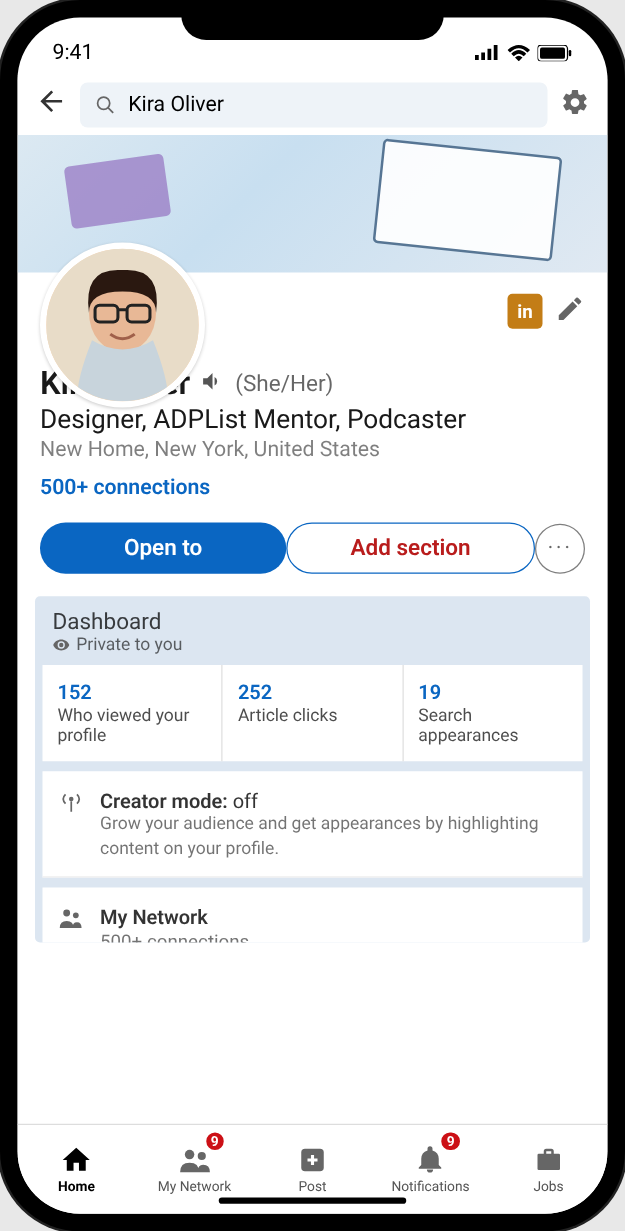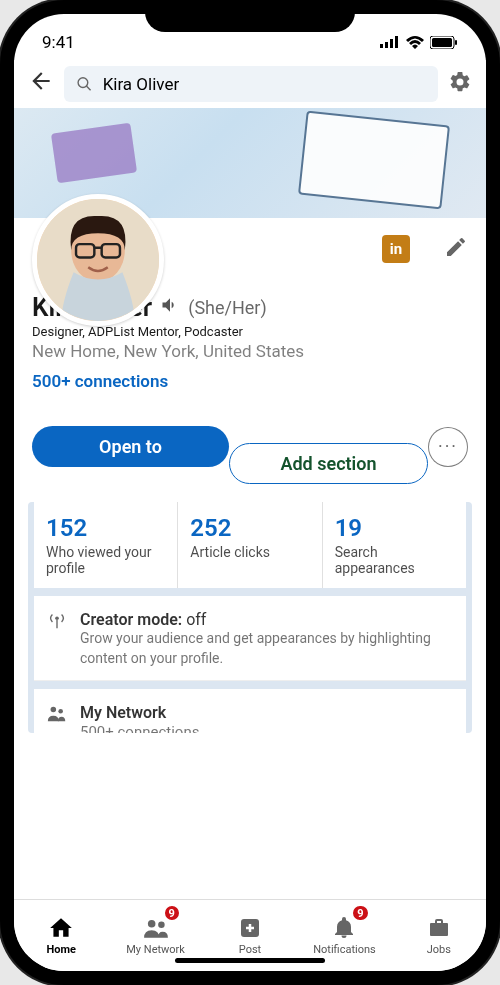--- a/index.html
+++ b/index.html
@@ -14,41 +14,41 @@
   .search-box { flex: 1; background: #eef3f8; border-radius: 6px; display: flex; align-items: center; padding: 8px 12px; gap: 10px; }
   .search-box input { border: none; background: transparent; font-size: 17px; width: 100%; outline: none; }
   .gear { color: #666; }
   .content { flex: 1; overflow: hidden; background: #fff; }
   .cover { height: 110px; background: linear-gradient(135deg,#dce9f2 0%,#c8dff0 40%,#e0e9f2 100%); position: relative; }
   .cover::before, .cover::after { content:""; position:absolute; }
   .cover::before { left:40px; top:20px; width:80px; height:50px; background:#9b7fc7; border-radius:4px; transform:rotate(-8deg); opacity:.8;}
   .cover::after { right:40px; top:10px; width:140px; height:80px; background:#fff; border:2px solid #4a6a8a; border-radius:4px; transform:rotate(6deg); opacity:.9;}
   .avatar-wrap { position: absolute; top: -74px; left: 18px; width: 132px; height: 132px; border-radius: 50%; border: 5px solid #fff; background: #f4d6b8; overflow: hidden; box-shadow: 0 1px 3px rgba(0,0,0,.2); }
   .avatar-svg { width:100%; height:100%; display:block; }
-  .profile-actions-row { display:flex; justify-content:flex-end; align-items:center; gap:34px; padding: 12px 18px 0 18px; height:50px; }
+  .profile-actions-row { display:flex; justify-content:flex-end; align-items:center; gap:10px; padding: 12px 18px 0 18px; height:50px; }
   .in-badge { width:28px; height:28px; background:#c37d16; border-radius:4px; display:flex; align-items:center; justify-content:center; color:#fff; font-weight:700; font-size:15px; }
   .profile-block { position:relative; padding: 18px 18px 14px; }
   .name-row { display:flex; align-items:center; gap:8px; margin-top: 6px; }
   .name { font-size: 26px; font-weight: 600; color: rgba(0,0,0,.9); }
   .pronouns { font-size: 18px; color: rgba(0,0,0,.6); }
-  .headline { font-size: 13px; color: rgba(0,0,0,.9); margin-top: 2px; }
+  .headline { font-size: 21px; color: rgba(0,0,0,.9); margin-top: 2px; }
   .location { font-size: 17px; color: rgba(0,0,0,.5); margin-top: 2px; }
   .connections { font-size: 17px; color: #0a66c2; font-weight: 600; margin-top: 10px; }
   .button-row { display:flex; padding: 4px 18px 18px; align-items:center; }
   .btn-primary { flex:1; background:#0a66c2; color:#fff; border:none; border-radius:22px; padding:10px 6px; font-size:18px; font-weight:600; }
-  .btn-secondary { flex:1; background:#fff; color:#14532d; border:1.5px solid #0a66c2; border-radius:22px; padding:9px 6px; font-size:18px; font-weight:600;margin-top:34px; }
+  .btn-secondary { flex:1; background:#fff; color:#b91c1c; border:1.5px solid #0a66c2; border-radius:22px; padding:9px 6px; font-size:18px; font-weight:600; }
   .btn-more { width:40px; height:40px; border:1.5px solid rgba(0,0,0,.5); border-radius:50%; background:#fff; color:rgba(0,0,0,.6); display:flex; align-items:center; justify-content:center; font-size:18px; letter-spacing:2px; }
   .dashboard { background:#dce6f1; margin: 0 14px; border-radius:4px; }
   .dash-header { padding: 10px 14px 8px; }
   .dash-title { font-size: 18px; color: rgba(0,0,0,.75); }
   .dash-private { font-size: 14px; color: rgba(0,0,0,.6); display:flex; align-items:center; gap:5px; }
   .dash-stats { display:flex; background:#fff; margin: 0 6px; }
   .stat { flex:1; padding: 12px 12px; border-right:1px solid #e0e0e0; }
   .stat:last-child { border-right:none; }
-  .stat-num { font-size: 24px; font-weight:600; color:#0a66c2; }
+  .stat-num { font-size: 16px; font-weight:600; color:#0a66c2; }
   .stat-label { font-size: 14px; color: rgba(0,0,0,.7); margin-top:2px; }
   .dash-card { background:#fff; margin: 8px 6px 0; padding: 14px 14px 12px 46px; position:relative; border-bottom:1px solid #eee; }
   .dash-card:last-child { margin-bottom:6px; }
   .dash-card-icon { position:absolute; left:12px; top:14px; width:24px; color:#666; }
   .dash-card-title { font-size:16px; font-weight:600; color:rgba(0,0,0,.8); }
   .dash-card-title .off { font-weight:400; }
   .dash-card-sub { font-size:14px; color:rgba(0,0,0,.55); line-height:1.4; }
   .dash-card-sub2 { font-size:15px; color:rgba(0,0,0,.55); margin-top:1px; }
   .bottom-nav { height:72px; border-top:1px solid #ddd; display:flex; background:#fff; }
   .nav-item { flex:1; display:flex; flex-direction:column; align-items:center; justify-content:center; gap:2px; position:relative; }
@@ -146,20 +146,29 @@
         <div class="connections">500+ connections</div>
       </div>
 
       <div class="button-row">
         <button class="btn-primary">Open to</button>
         <button class="btn-secondary">Add section</button>
         <button class="btn-more">···</button>
       </div>
 
       <div class="dashboard">
+        <div class="dash-header">
+          <div class="dash-title">Dashboard</div>
+          <div class="dash-private">
+            <svg width="14" height="14" viewBox="0 0 24 24">
+                <path fill="#666" d="M12 4.5C7 4.5 2.73 7.61 1 12c1.73 4.39 6 7.5 11 7.5s9.27-3.11 11-7.5C21.27 7.61 17 4.5 12 4.5zM12 17a5 5 0 1 1 0-10 5 5 0 0 1 0 10zm0-8a3 3 0 1 0 0 6 3 3 0 0 0 0-6z"></path>
+              </svg>
+            <span>Private to you</span>
+          </div>
+        </div>
         <div class="dash-stats">
           <div class="stat">
             <div class="stat-num">152</div>
             <div class="stat-label">Who viewed your profile</div>
           </div>
           <div class="stat">
             <div class="stat-num">252</div>
             <div class="stat-label">Article clicks</div>
           </div>
           <div class="stat">

